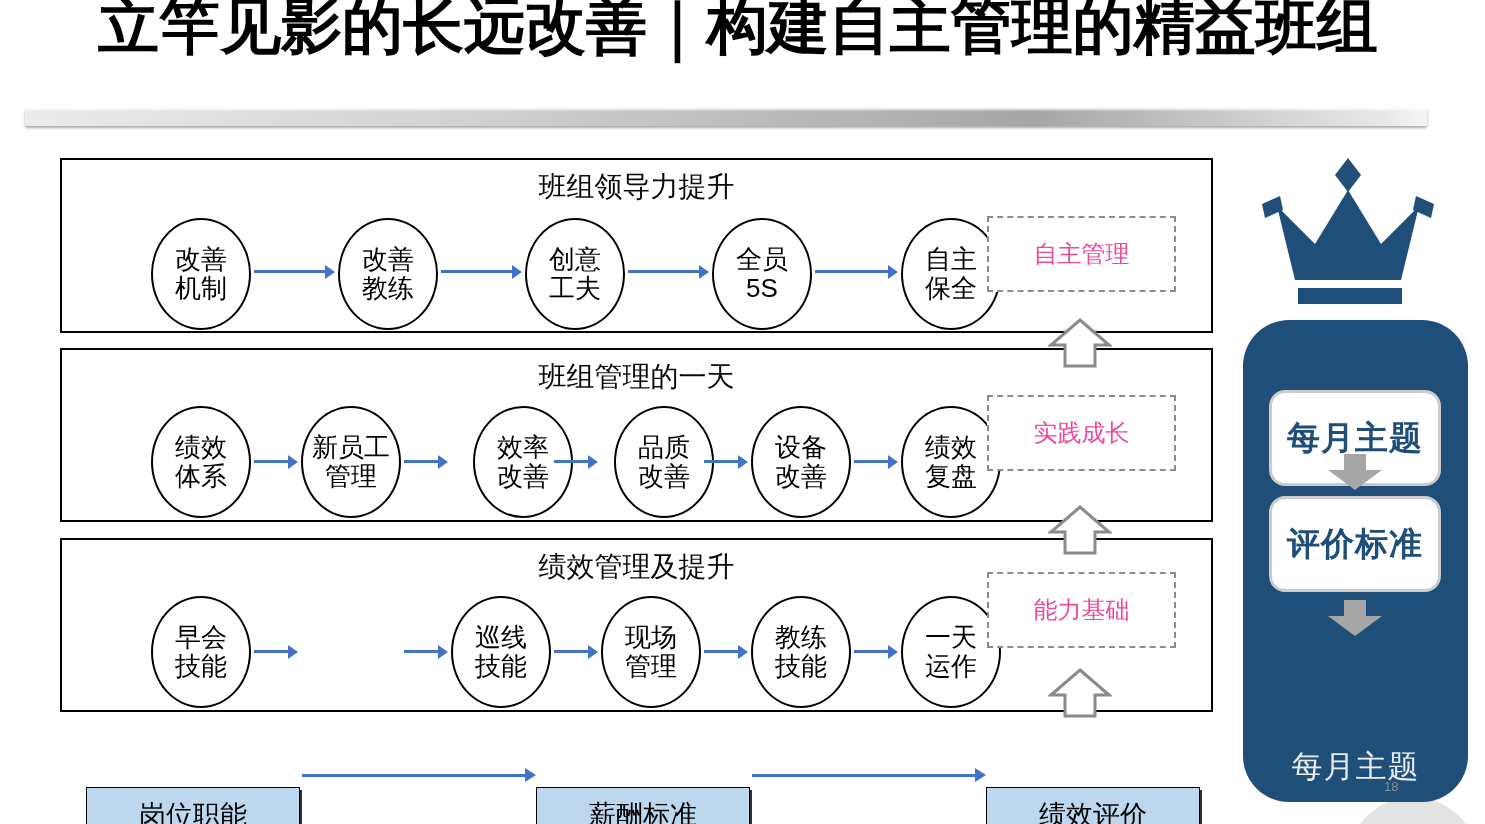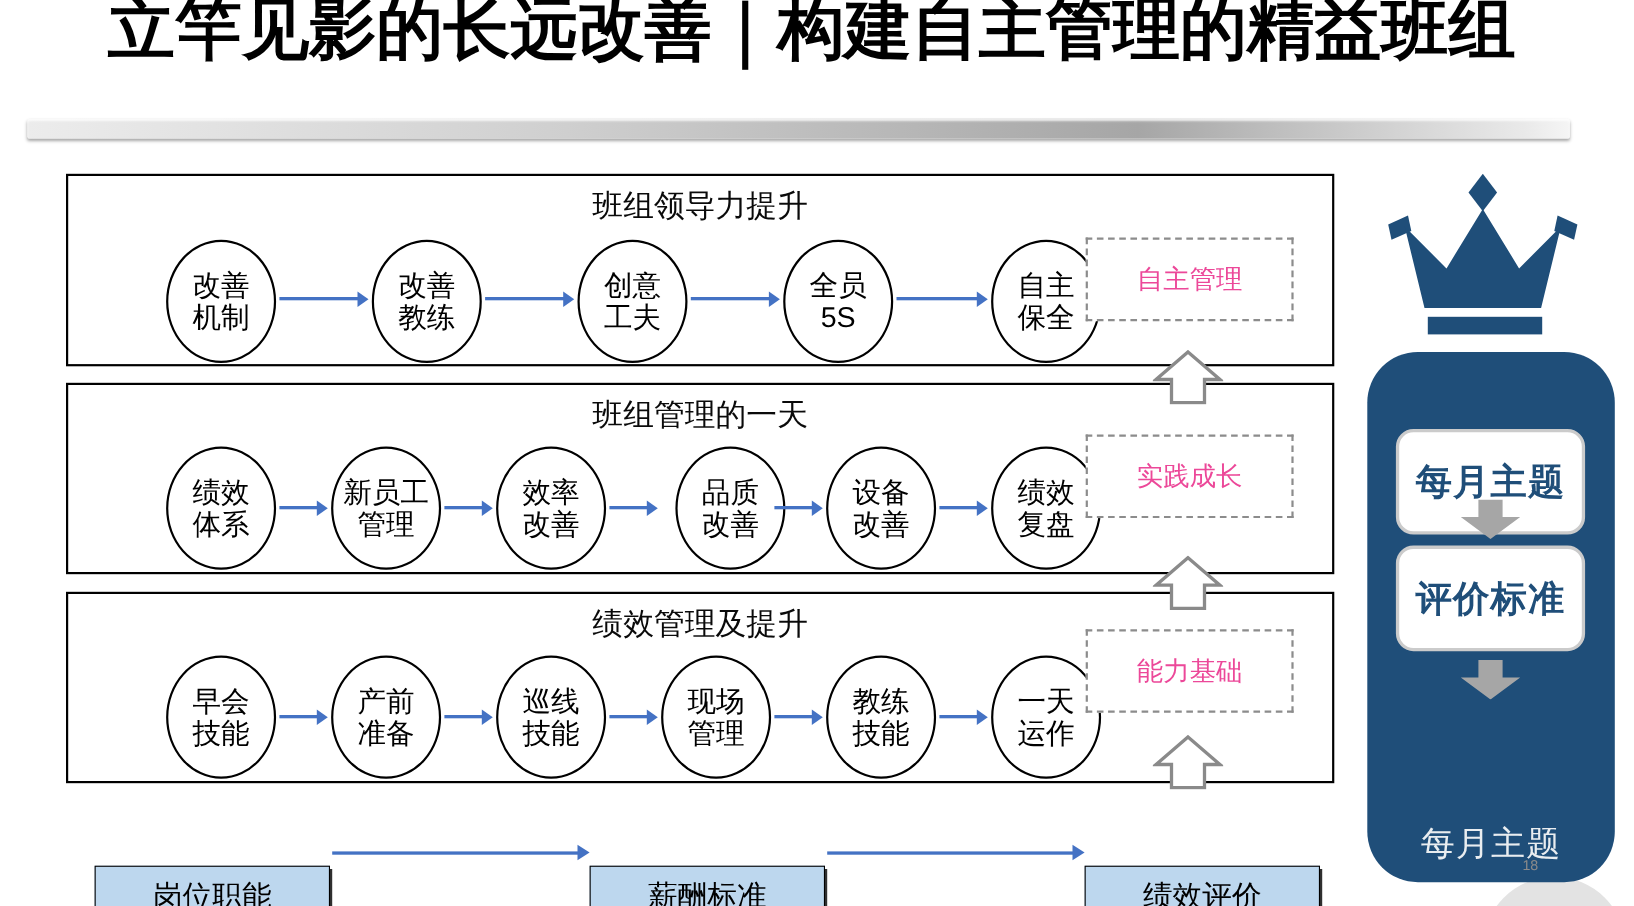--- a/index.html
+++ b/index.html
@@ -125,21 +125,21 @@
     <div class="circle" style="left:89px;">
         <span class="ctext">绩效
 体系</span>
       </div>
     <div class="harrow" style="left:192px;width:35px;"></div>
     <div class="circle" style="left:239px;">
         <span class="ctext">新员工
 管理</span>
       </div>
     <div class="harrow" style="left:342px;width:35px;"></div>
-    <div class="circle" style="left:389px;">
+    <div class="circle" style="left:411px;">
         <span class="ctext">效率
 改善</span>
       </div>
     <div class="harrow" style="left:492px;width:35px;"></div>
     <div class="circle" style="left:552px;">
         <span class="ctext">品质
 改善</span>
       </div>
     <div class="harrow" style="left:642px;width:35px;"></div>
     <div class="circle" style="left:689px;">
@@ -156,24 +156,20 @@
       </div>
   </section>
 
   <section class="row" style="top:538px;">
     <div class="row-title">绩效管理及提升</div>
     <div class="circle" style="left:89px;">
         <span class="ctext">早会
 技能</span>
       </div>
     <div class="harrow" style="left:192px;width:35px;"></div>
-    <div class="circle" style="left:239px;">
-        <span class="ctext">产前
-准备</span>
-      </div>
     <div class="harrow" style="left:342px;width:35px;"></div>
     <div class="circle" style="left:389px;">
         <span class="ctext">巡线
 技能</span>
       </div>
     <div class="harrow" style="left:492px;width:35px;"></div>
     <div class="circle" style="left:539px;">
         <span class="ctext">现场
 管理</span>
       </div>

